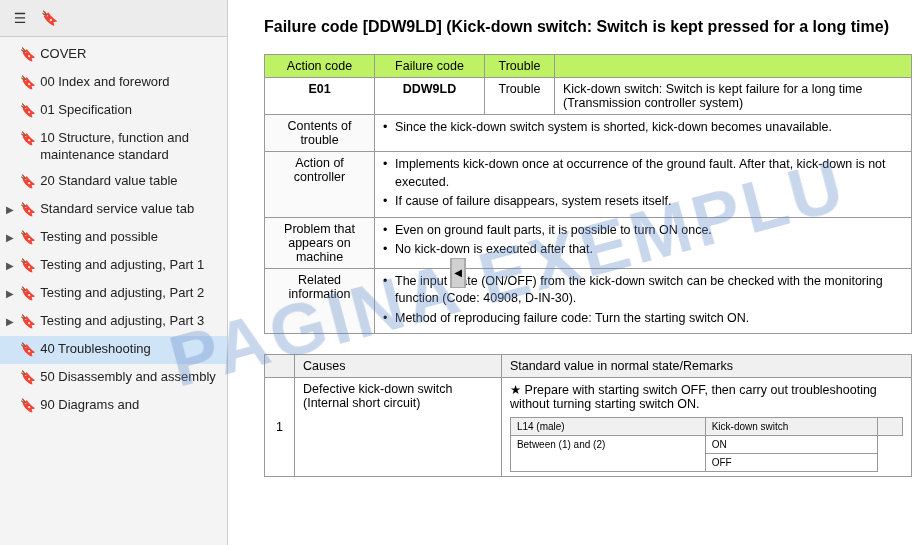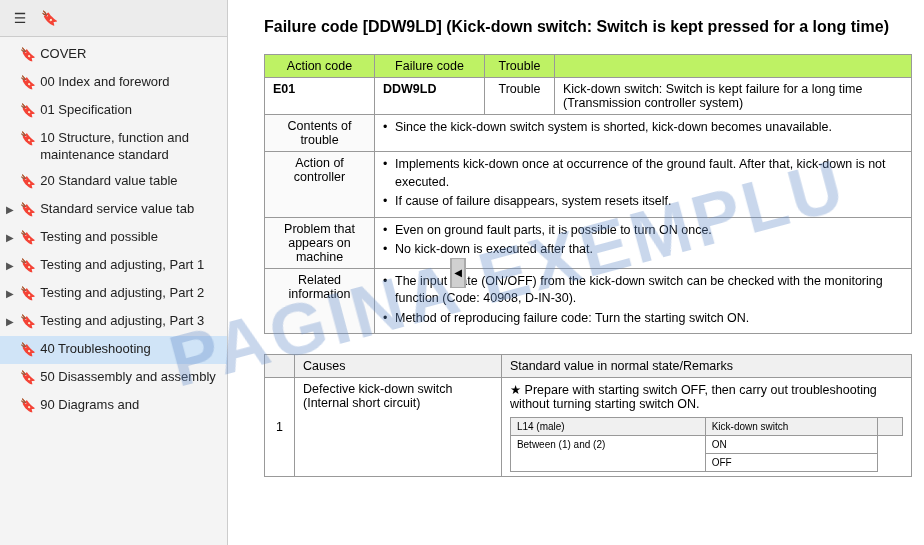--- a/index.html
+++ b/index.html
@@ -135,21 +135,21 @@
     .info-table .center {
       text-align: center;
     }
     .info-table .label-cell {
       text-align: center;
       font-weight: normal;
       width: 110px;
       background: #fafafa;
     }
     .info-table .code-cell {
-      text-align: left;
+      text-align: center;
       font-weight: bold;
       width: 110px;
     }
     .info-table .trouble-cell {
       text-align: center;
       width: 70px;
     }
     .info-table .desc-cell {
       width: auto;
     }

